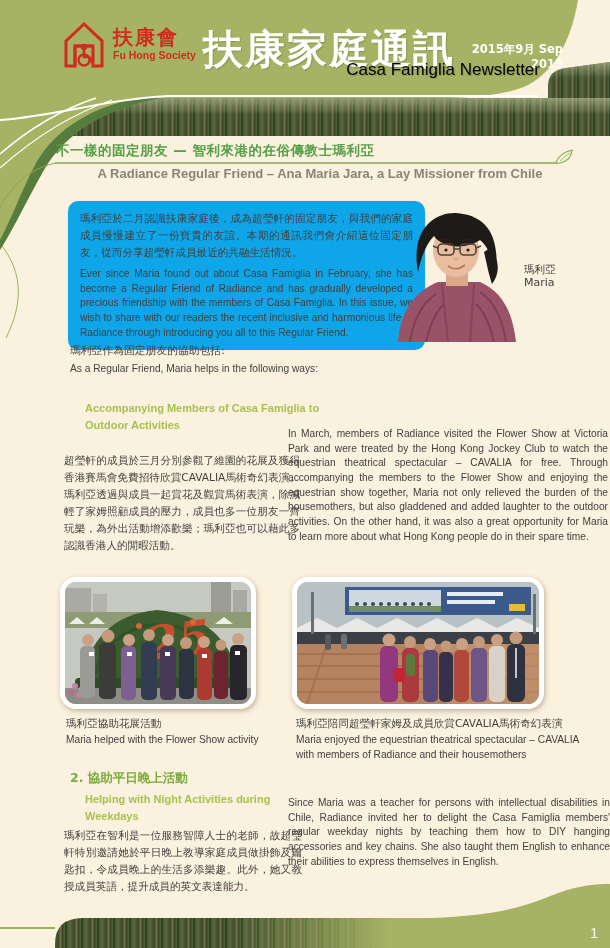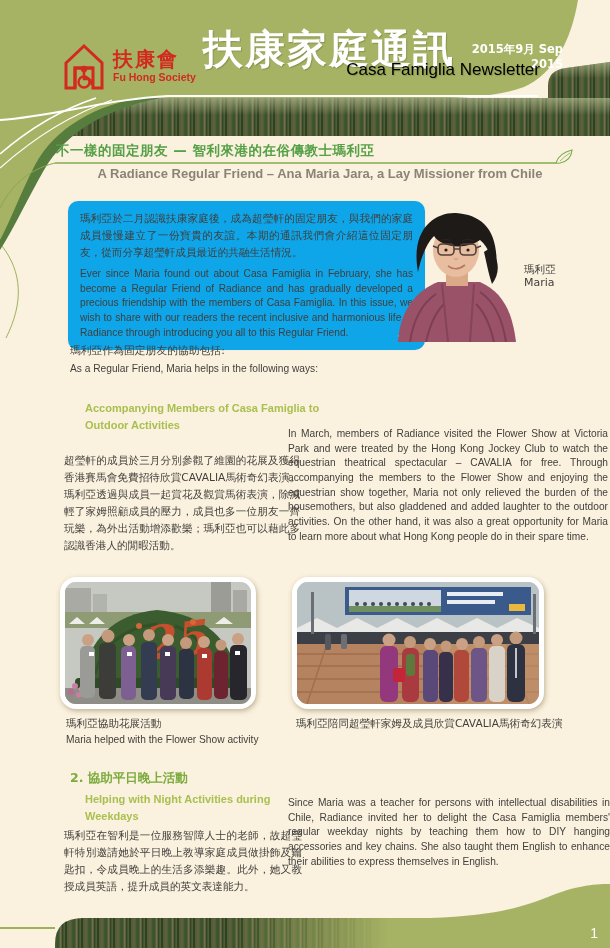--- a/index.html
+++ b/index.html
@@ -6,21 +6,21 @@
   html,body { width:610px; }
   body { font-family:"Liberation Sans","DejaVu Sans",sans-serif; }
   .page {
     position:relative; width:610px; height:948px;
     background:#faf1de; overflow:hidden;
   }
   .decor { position:absolute; left:0; top:0; z-index:0; pointer-events:none; }
   .content { position:absolute; z-index:2; }
 
   
-  .logo-box { position:absolute; left:62px; top:42px; display:flex; align-items:center; gap:7px;justify-content:center; }
+  .logo-box { position:absolute; left:62px; top:20px; display:flex; align-items:center; gap:7px;justify-content:center; }
   .logo-text-zh { color:#d12b20; font-weight:bold; font-size:20px; letter-spacing:2px; line-height:1; font-family:"DejaVu Sans",sans-serif; }
   .logo-text-en { color:#d12b20; font-weight:bold; font-size:10.5px; line-height:1; margin-top:3px; }
   .masthead-zh { position:absolute; left:203px; top:22px; color:#fff; font-weight:bold; font-size:40px; letter-spacing:2px; font-family:"DejaVu Sans",sans-serif; text-shadow:1px 1px 1px rgba(90,100,40,.4); }
   .masthead-date { position:absolute; left:438px; top:42px; width:125px; color:#fff; font-size:11.5px; font-weight:bold; text-align:right; font-family:"DejaVu Sans",sans-serif; }
   .masthead-en { position:absolute; left:240px; top:60px; width:300px; color:#000000; font-weight:normal; font-size:17px; text-align:right; text-shadow:1px 1px 1px rgba(90,100,40,.35); }
 
   
   .article-title-zh { position:absolute; left:56px; top:142px; font-size:13.5px; font-weight:bold; color:#56a047; letter-spacing:.5px; font-family:"DejaVu Sans",sans-serif; }
   .article-title-en { position:absolute; left:70px; top:166px; width:500px; text-align:center; font-size:13px; color:#8a8478; font-weight:bold; }
 
@@ -303,20 +303,21 @@
       </g>
     </svg>
   </div>
 
   <div class="caption cap-1 content">
     <div class="cap-zh">瑪利亞協助花展活動</div>
     <div>Maria helped with the Flower Show activity</div>
   </div>
   <div class="caption cap-2 content">
     <div class="cap-zh">瑪利亞陪同超瑩軒家姆及成員欣賞CAVALIA馬術奇幻表演</div>
+    <div>Maria enjoyed the equestrian theatrical spectacular – CAVALIA with members of Radiance and their housemothers</div>
   </div>
 
   <div class="sec2-head content">
     <div class="sec-head-zh">2. 協助平日晚上活動</div>
     <div class="sec-head-en">Helping with Night Activities during Weekdays</div>
   </div>
   <p class="zh-p col-zh-2 content">瑪利亞在智利是一位服務智障人士的老師，故超瑩軒特別邀請她於平日晚上教導家庭成員做掛飾及鑰匙扣，令成員晚上的生活多添樂趣。此外，她又教授成員英語，提升成員的英文表達能力。</p>
   <p class="en-p col-en-2 content">Since Maria was a teacher for persons with intellectual disabilities in Chile, Radiance invited her to delight the Casa Famiglia members' regular weekday nights by teaching them how to DIY hanging accessories and key chains. She also taught them English to enhance their abilities to express themselves in English.</p>
 
   <div class="page-number">1</div>

